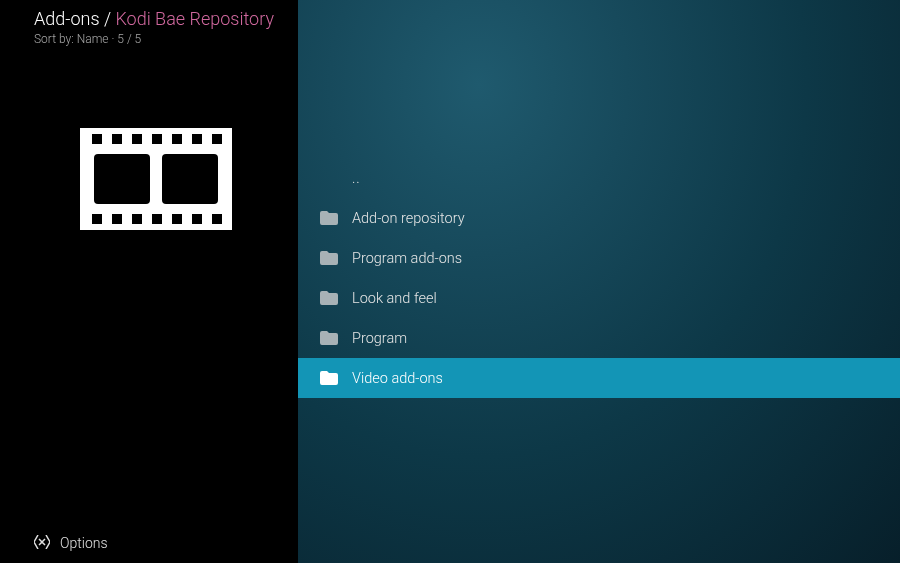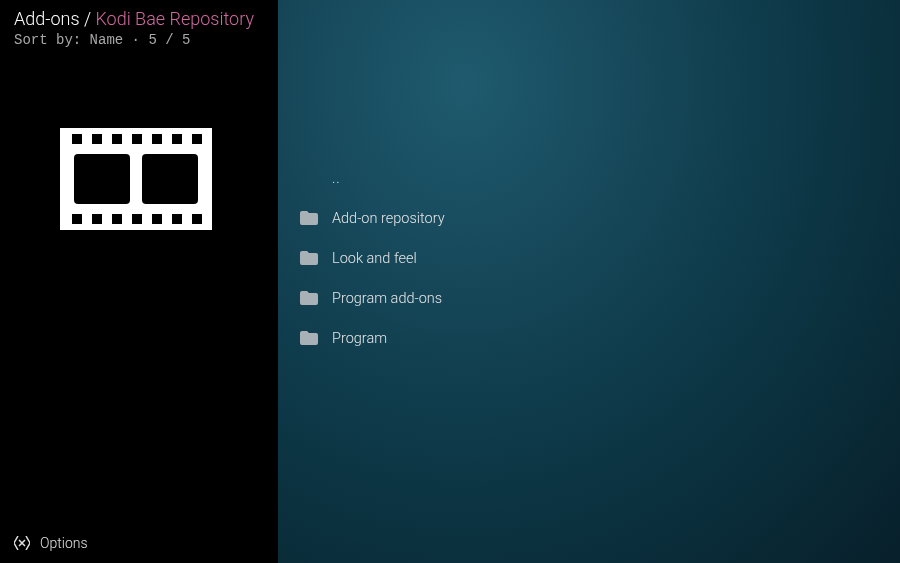--- a/index.html
+++ b/index.html
@@ -12,20 +12,21 @@
       height: 563px;
       font-family: -apple-system, BlinkMacSystemFont, "Segoe UI", Roboto, sans-serif;
       background: #000;
       overflow: hidden;
       position: relative;
     }
     .container {
       display: flex;
       width: 100%;
       height: 100%;
+      padding-left: 20px;
     }
     .sidebar {
       width: 278px;
       background: #000;
       position: relative;
       display: flex;
       flex-direction: column;
     }
     .breadcrumb {
       position: absolute;
@@ -36,37 +37,35 @@
       font-weight: 300;
     }
     .breadcrumb-current {
       color: #d0689e;
     }
     .sort-info {
       position: absolute;
       top: 32px;
       left: 14px;
       color: #a8a8a8;
-      font-size: 14px;
-      font-weight: 300;
-      font-family: Liberation Mono, monospace;
+      font-size: 12px;
+      font-weight: 300;
     }
     .film-icon {
       position: absolute;
       top: 128px;
       left: 60px;
       width: 152px;
       height: 102px;
     }
     .options-bar {
       position: absolute;
       bottom: 12px;
       left: 14px;
       display: flex;
-      align-items: center;
       color: #e0e0e0;
       font-size: 14px;
       font-weight: 300;
       margin-top: 12px;
     }
     .options-icon {
       margin-right: 10px;
       display: inline-flex;
     }
     .main {
@@ -170,33 +169,41 @@
             </svg>
         </span>
         <span>Add-on repository</span>
       </div>
       <div class="list-item">
         <span class="folder-icon">
           <svg viewBox="0 0 18 14">
               <path d="M0 2 Q0 0 2 0 L7 0 L9 2 L16 2 Q18 2 18 4 L18 12 Q18 14 16 14 L2 14 Q0 14 0 12 Z" fill="#a8b2b6"></path>
             </svg>
         </span>
+        <span>Program add-ons</span>
+      </div>
+      <div class="list-item">
+        <span class="folder-icon">
+          <svg viewBox="0 0 18 14">
+              <path d="M0 2 Q0 0 2 0 L7 0 L9 2 L16 2 Q18 2 18 4 L18 12 Q18 14 16 14 L2 14 Q0 14 0 12 Z" fill="#a8b2b6"></path>
+            </svg>
+        </span>
         <span>Look and feel</span>
       </div>
       <div class="list-item">
         <span class="folder-icon">
           <svg viewBox="0 0 18 14">
               <path d="M0 2 Q0 0 2 0 L7 0 L9 2 L16 2 Q18 2 18 4 L18 12 Q18 14 16 14 L2 14 Q0 14 0 12 Z" fill="#a8b2b6"></path>
             </svg>
         </span>
-        <span>Program add-ons</span>
-      </div>
-      <div class="list-item">
-        <span class="folder-icon">
-          <svg viewBox="0 0 18 14">
-              <path d="M0 2 Q0 0 2 0 L7 0 L9 2 L16 2 Q18 2 18 4 L18 12 Q18 14 16 14 L2 14 Q0 14 0 12 Z" fill="#a8b2b6"></path>
-            </svg>
-        </span>
         <span>Program</span>
+      </div>
+      <div class="list-item selected">
+        <span class="folder-icon">
+          <svg viewBox="0 0 18 14">
+              <path d="M0 2 Q0 0 2 0 L7 0 L9 2 L16 2 Q18 2 18 4 L18 12 Q18 14 16 14 L2 14 Q0 14 0 12 Z" fill="#ffffff"></path>
+            </svg>
+        </span>
+        <span>Video add-ons</span>
       </div>
     </div>
   </div>
 </div>
 
 </body></html>

